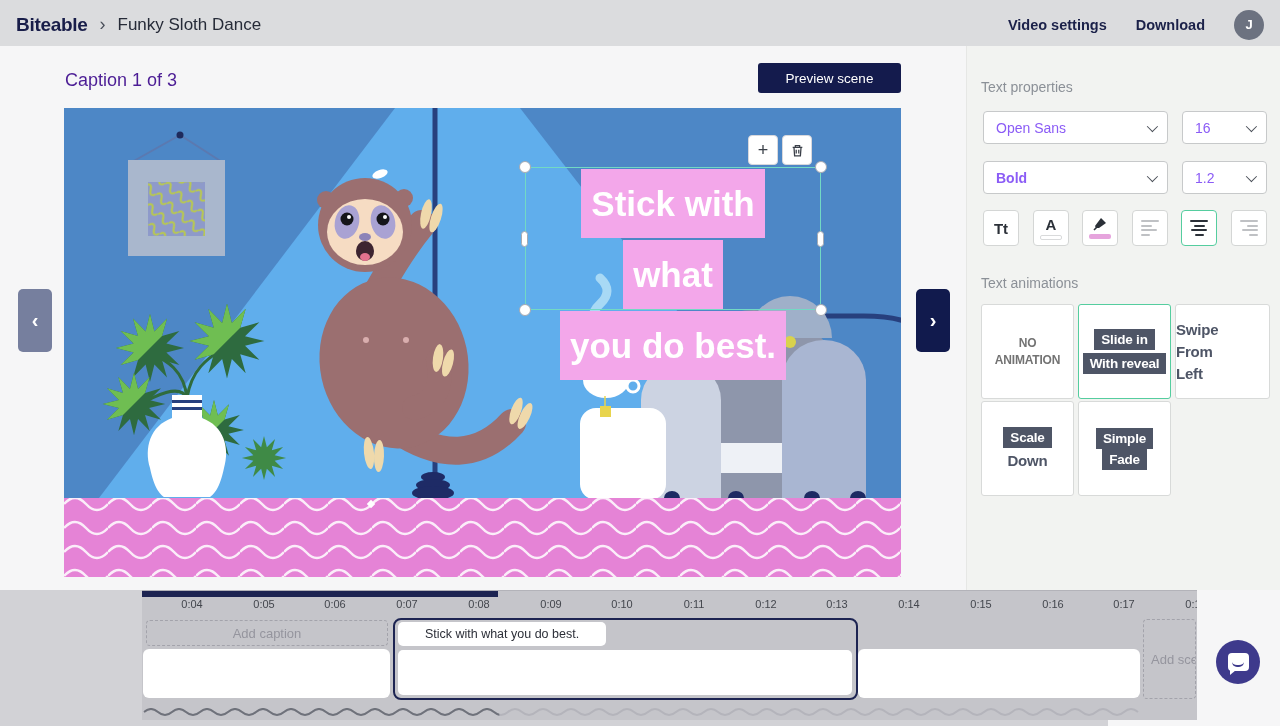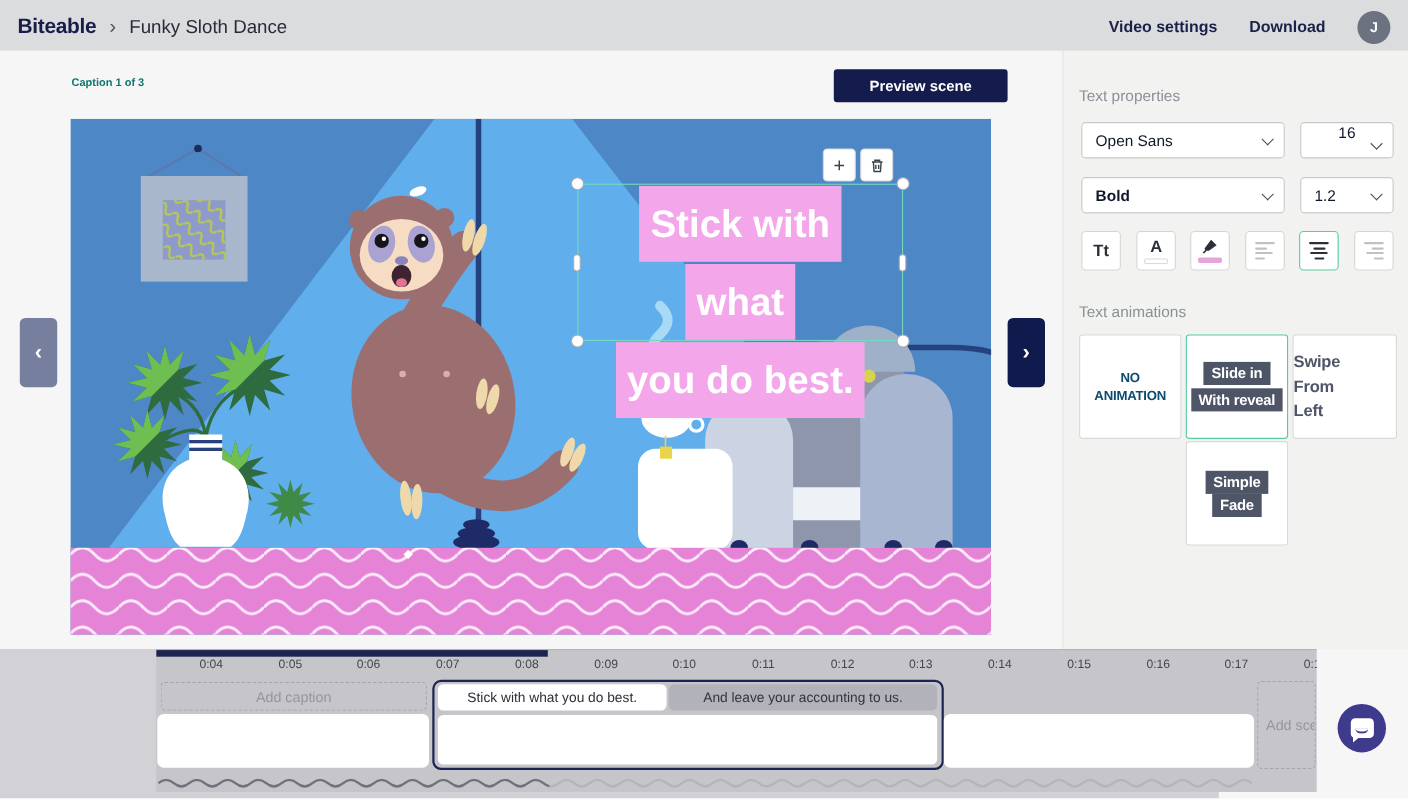--- a/index.html
+++ b/index.html
@@ -13,23 +13,23 @@
   .logo { font-weight:bold; font-size:19px; color:#181d49; letter-spacing:-0.3px; }
   .crumb-sep { color:#4a4f5a; font-size:18px; margin:0 12px; }
   .crumb { font-size:17px; color:#262b38; }
   .topbar-right { margin-left:auto; display:flex; align-items:center; gap:29px; }
   .toplink { font-size:14.5px; font-weight:bold; color:#1b2149; cursor:pointer; }
   .avatar { width:30px; height:30px; border-radius:50%; background:#6c7280; color:#fff; font-size:13px;
             display:flex; align-items:center; justify-content:center; font-weight:bold; }
 
   
   .canvas-zone { left:0; top:46px; width:966px; height:544px; background:#f6f6f7; }
-  .caption-counter { left:65px; top:70px; font-size:10px; font-weight:bold; color:#0f766e; }
-  .preview-btn { left:758px; top:63px; width:158px; height:30px; background:#141b4d; color:#fff;
-                 font-size:13.5px; font-weight:bold; border:none; border-radius:3px; cursor:pointer; }
+  .caption-counter { left:65px; top:70px; font-size:18px; font-weight:normal; color:#4c1d95; }
+  .preview-btn { left:758px; top:63px; width:143px; height:30px; background:#141b4d; color:#fff;
+                 font-size:13.5px; font-weight:normal; border:none; border-radius:3px; cursor:pointer; }
   .nav-arrow { width:34px; height:63px; border-radius:5px; color:#fff; font-size:20px; font-weight:bold;
                display:flex; align-items:center; justify-content:center; cursor:pointer; }
   .nav-prev { left:18px; top:289px; background:#767f9e; }
   .nav-next { left:916px; top:289px; background:#111a4d; }
   .video-canvas { left:64px; top:108px; width:837px; height:469px; }
 
   
   .sel-box { left:525px; top:167px; width:296px; height:143px; border:1.5px solid #72d9c4; pointer-events:none; }
   .handle { width:12px; height:12px; border-radius:50%; background:#fff; border:1px solid #a6aab2; }
   .handle-mid { width:7px; height:16px; border-radius:4px; background:#fff; border:1px solid #a6aab2; }
@@ -37,37 +37,37 @@
   .caption-line { background:#f3a7ea; color:#fff; font-weight:bold; font-size:35px; line-height:45px;
                   padding:12px 10px; margin:1px 0; white-space:nowrap; }
   .mini-btn { width:30px; height:30px; background:#fff; border:1px solid #d8d8dc; border-radius:4px;
               display:flex; align-items:center; justify-content:center; cursor:pointer;
               font-size:18px; color:#3b4049; }
 
   
   .sidebar { left:966px; top:46px; width:314px; height:544px; background:#f2f3f1; border-left:1px solid #e6e7e5; }
   .panel-title { font-size:14px; color:#8b9097; }
   .select { background:#fff; border:1px solid #c7c9ca; border-radius:4px; display:flex; align-items:center;
-            padding:0 12px; font-size:14px; color:#0f172a; cursor:pointer; }
+            padding:0 12px; font-size:14px; color:#8b5cf6; cursor:pointer; }
   .select .chev { margin-left:auto; width:8px; height:8px; border-right:1.8px solid #4a4f58;
                   border-bottom:1.8px solid #4a4f58; transform:rotate(45deg) translateY(-2px); }
   .fmt-btn { width:36px; height:36px; background:#fff; border:1px solid #d4d6d5; border-radius:4px;
              display:flex; flex-direction:column; align-items:center; justify-content:center; cursor:pointer; }
   .fmt-btn.active { border:1.5px solid #55cd9f; }
   .glyph { font-size:15px; font-weight:bold; color:#2b3038; line-height:15px; }
   .swatch { width:22px; height:5px; border-radius:2px; margin-top:3px; }
   .bars { display:flex; flex-direction:column; gap:2.5px; width:18px; }
   .bars i { display:block; height:2px; border-radius:1px; }
   .bars.gray i { background:#bfc1c4; } .bars.dark i { background:#2b3038; }
   .bars.left i { align-self:flex-start; } .bars.center i { align-self:center; } .bars.right i { align-self:flex-end; }
   .anim-card { background:#fff; border:1px solid #d8dad9; border-radius:3px; cursor:pointer;
                display:flex; flex-direction:column; align-items:center; justify-content:center;
                font-weight:bold; letter-spacing:-0.2px; }
   .anim-card.selected { border:1.5px solid #55cd9f; }
-  .anim-plain { color:#0c4a6e; font-size:12px; line-height:17px; text-align:center; }
+  .anim-plain { color:#737373; font-size:12px; line-height:17px; text-align:center; }
   .anim-chip { background:#4e5566; color:#fff; font-size:13.5px; line-height:17px; padding:2px 7px; margin:1.5px 0; }
   .anim-big { color:#4e5566; font-size:15px; line-height:22px; }
 
   
   .timeline { left:0; top:590px; width:1108px; height:136px; background:#d2d2d6; }
   .tl-main { left:142px; top:0; width:1055px; height:130px; background:#c5c5ca; overflow:hidden;
              border-top:1px solid #b3b3b9; }
   .tick-label { position:absolute; top:7px; transform:translateX(-50%); font-size:11px; color:#43464d; }
   .progress { left:0; top:0; width:356px; height:6px; background:#1d2452; }
   .dashed-box { border:1px dashed #a3a3ab; border-radius:4px; color:#95959e; font-size:13px;
@@ -275,21 +275,21 @@
     </svg>
   </div>
 
   <div class="abs sidebar"></div>
   <div class="abs panel-title" style="left:981px; top:79px;">Text properties</div>
 
   <div class="abs select" style="left:983px; top:111px; width:185px; height:33px;">
     <span>Open Sans</span>
     <span class="chev"></span>
   </div>
-  <div class="abs select" style="left:1182px; top:111px; width:85px; height:33px;flex-direction:column;">
+  <div class="abs select" style="left:1182px; top:111px; width:85px; height:33px;">
     <span>16</span>
     <span class="chev"></span>
   </div>
   <div class="abs select" style="left:983px; top:161px; width:185px; height:33px; font-weight:bold;">
     <span>Bold</span>
     <span class="chev"></span>
   </div>
   <div class="abs select" style="left:1182px; top:161px; width:85px; height:33px;">
     <span>1.2</span>
     <span class="chev"></span>
@@ -341,20 +341,24 @@
     <span class="anim-plain">ANIMATION</span>
   </div>
   <div class="abs anim-card selected" style="left:1078px; top:304px; width:93px; height:95px;">
     <span class="anim-chip">Slide in</span>
     <span class="anim-chip">With reveal</span>
   </div>
   <div class="abs anim-card" style="left:1175px; top:304px; width:95px; height:95px; align-items:flex-start; ">
     <span class="anim-big">Swipe</span>
     <span class="anim-big">From</span>
     <span class="anim-big">Left</span>
+  </div>
+  <div class="abs anim-card" style="left:981px; top:401px; width:93px; height:95px;">
+    <span class="anim-chip">Scale</span>
+    <span class="anim-big">Down</span>
   </div>
   <div class="abs anim-card" style="left:1078px; top:401px; width:93px; height:95px;">
     <span class="anim-chip" style="margin-bottom:0;">Simple</span>
     <span class="anim-chip" style="margin-top:0;text-align:center;">Fade</span>
   </div>
 
   <div class="abs timeline">
 
     <div class="abs tl-main">
       <div class="abs progress"></div>
@@ -372,21 +376,20 @@
       <span class="tick-label" style="left:839px">0:15</span>
       <span class="tick-label" style="left:911px">0:16</span>
       <span class="tick-label" style="left:982px">0:17</span>
       <span class="tick-label" style="left:1054px">0:18</span>
 
       <div class="abs dashed-box" style="left:4px; top:29px; width:242px; height:26px;">Add caption</div>
       <div class="abs thumb" style="left:1px; top:58px; width:247px; height:49px;"></div>
 
       <div class="abs scene-sel" style="left:251px; top:27px; width:465px; height:82px;">
         <div class="abs pill white" style="left:3px; top:2px; width:208px; height:24px;">Stick with what you do best.</div>
-        <div class="abs pill gray" style="left:213px; top:2px; width:244px; height:24px;">And leave your accounting to us.</div>
         <div class="abs thumb" style="left:3px; top:30px; width:454px; height:45px; border-radius:5px;"></div>
       </div>
 
       <div class="abs thumb" style="left:716px; top:58px; width:282px; height:49px;"></div>
 
       <div class="abs dashed-box" style="left:1001px; top:28px; width:53px; height:80px; justify-content:flex-start; padding-left:7px;">Add scene</div>
 
       <svg class="abs" style="left:0; top:112px;" width="1010" height="18" viewBox="0 0 1010 18">
         <path d="M2,9 q7,-6 14,0 t14,0 t14,0 t14,0 t14,0 t14,0 t14,0 t14,0 t14,0 t14,0 t14,0 t14,0 t14,0 t14,0 t14,0 t14,0 t14,0 t14,0 t14,0 t14,0 t14,0 t14,0 t14,0 t14,0 t14,0 t14,0 t14,0 t14,0 t14,0 t14,0 t14,0 t14,0 t14,0 t14,0 t14,0 t14,0 t14,0 t14,0 t14,0 t14,0 t14,0 t14,0 t14,0 t14,0 t14,0 t14,0 t14,0 t14,0 t14,0 t14,0 t14,0 t14,0 t14,0 t14,0 t14,0 t14,0 t14,0 t14,0 t14,0 t14,0 t14,0 t14,0 t14,0 t14,0 t14,0 t14,0 t14,0 t14,0 t14,0 t14,0 t14,0" stroke="#b4b4bb" stroke-width="2" fill="none"></path>
         <g clip-path="polygon(0 0, 356px 0, 356px 18px, 0 18px)">

